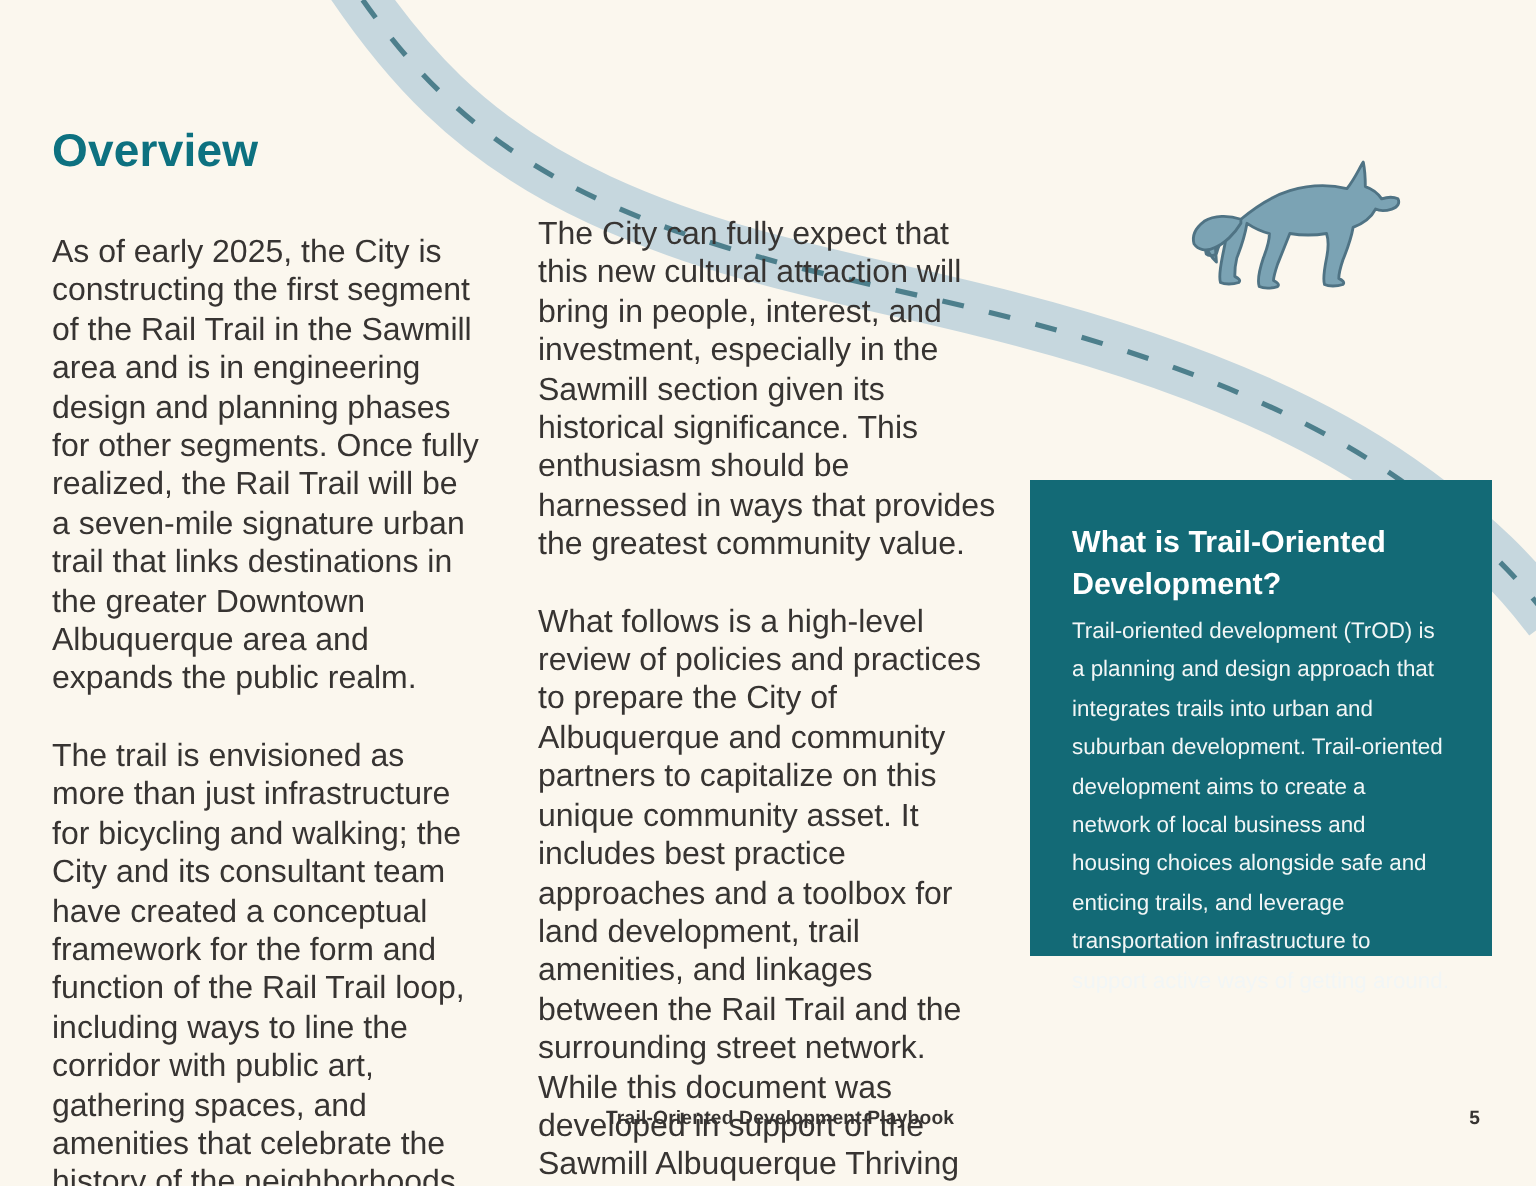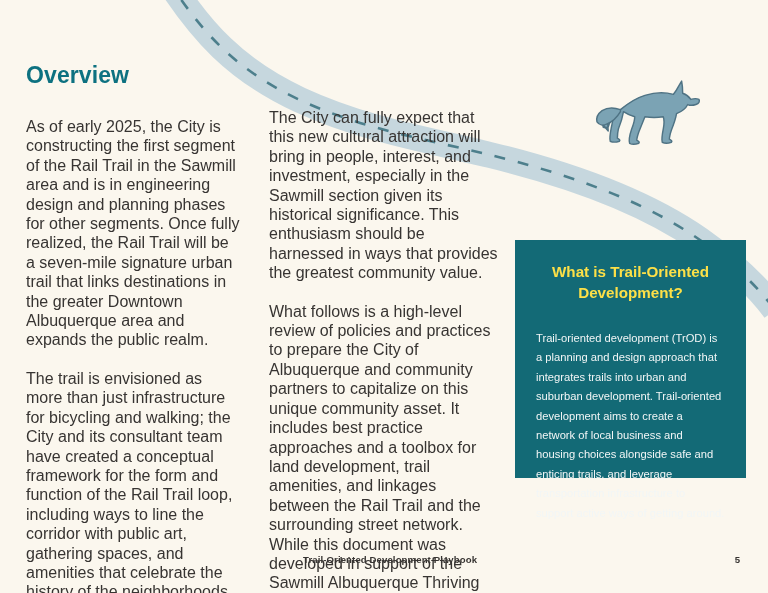--- a/index.html
+++ b/index.html
@@ -50,23 +50,22 @@
     position:absolute;
     left:515px; top:240px;
     width:231px; height:238px;
     background:#136a76;
     padding:22px 21px 0 21px;
   }
   .callout-title {
     font-size:15.2px;
     font-weight:bold;
     line-height:20.5px;
-    color:#fde047;
-    margin:0 0 26px 0;
-    text-align:center;
+    color:#ffffff;
+    margin:0 0 4px 0;
   }
   .callout-body {
     font-size:11.2px;
     line-height:19.4px;
     color:#f2f6f6;
     margin:0;
   }
 
   
   .footer {

